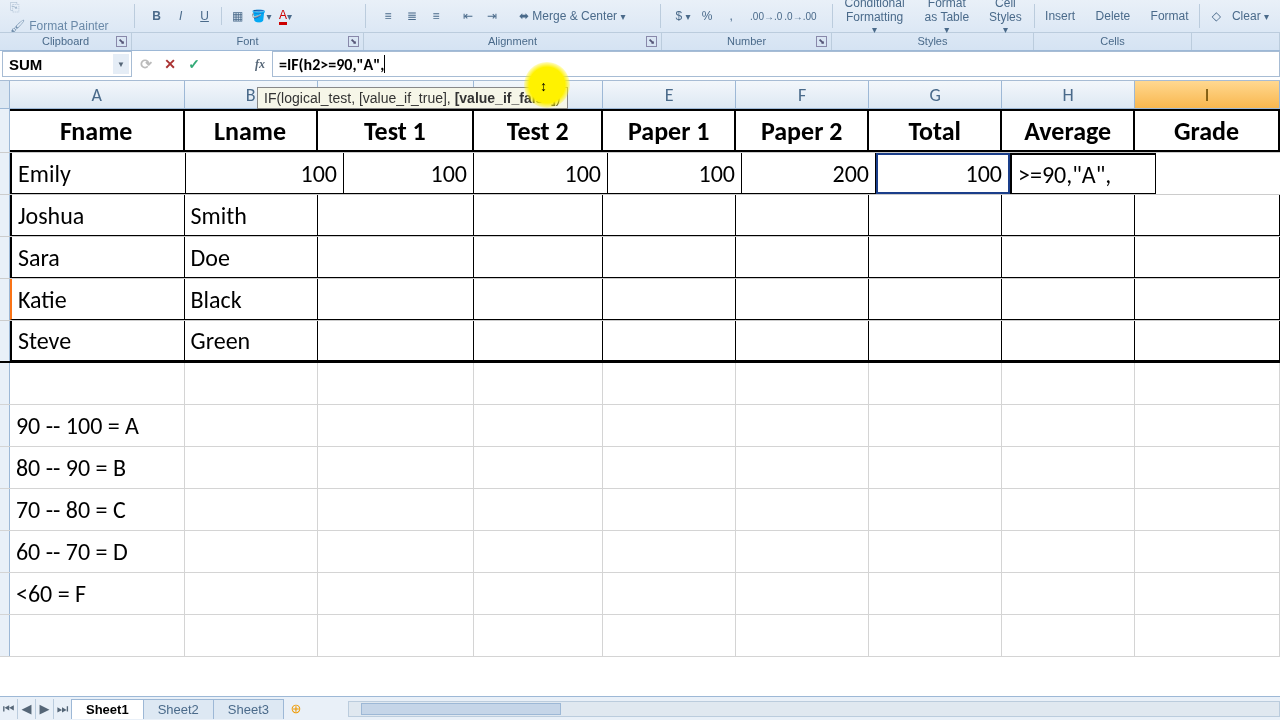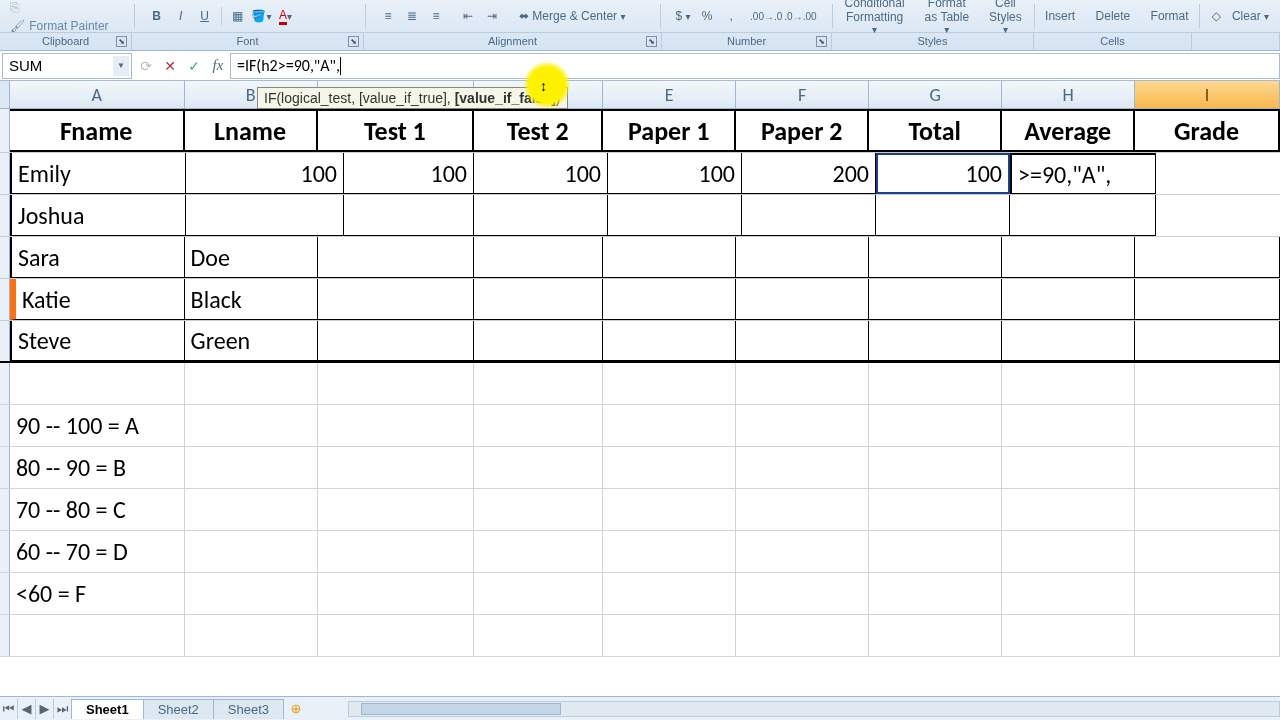--- a/index.html
+++ b/index.html
@@ -10,27 +10,27 @@
 .ribbon-row { display: flex; align-items: center; height: 32px; padding: 0 4px; }
 .ribbon-groups { display: flex; border-top: 1px solid #bcd; }
 .ribbon-group { border-right: 1px solid #bcd; text-align: center; font-size: 11px; color: #4a6a8a; padding: 2px 0 3px; position: relative; }
 .ribbon-group .expand { position: absolute; right: 4px; bottom: 3px; width: 11px; height: 11px; border: 1px solid #88a; font-size: 8px; line-height: 9px; color: #557; }
 .rb-btn { display: inline-flex; align-items: center; justify-content: center; height: 22px; min-width: 22px; margin: 1px; color: #4a6a8a; font-size: 12px; cursor: default; }
 .rb-btn.text { padding: 0 6px; }
 .rb-sep { width: 1px; height: 24px; background: #bcd; margin: 0 4px; }
 .format-painter { display: flex; align-items: center; gap: 4px; color: #6a89a8; padding: 2px 6px; font-size: 12px; }
 
 
-.formula-bar { display: flex; align-items: center; height: 30px; border-bottom: 1px solid #a7bcd4; background: #fff; }
+.formula-bar { display: flex; align-items: flex-start; height: 30px; border-bottom: 1px solid #a7bcd4; background: #fff; font-weight: bold; }
 .namebox { width: 130px; height: 26px; border: 1px solid #a7bcd4; margin: 0 2px; display: flex; align-items: center; padding: 0 6px; font-size: 15px; position: relative; }
 .namebox .dd { position: absolute; right: 2px; top: 2px; bottom: 2px; width: 16px; background: #e5edf6; display: flex; align-items: center; justify-content: center; font-size: 8px; color: #567; }
 .fb-btn { width: 24px; height: 26px; display: flex; align-items: center; justify-content: center; color: #567; font-size: 14px; }
 .fb-btn.cancel { color: #a33; }
 .fb-btn.enter { color: #3a7; }
-.fb-btn.fx { font-style: italic; font-family: Georgia, serif; font-size: 15px; }
+.fb-btn.fx { font-style: italic; font-family: Georgia, serif; font-size: 12px; margin-left: 42px; }
 .formula-input { flex: 1; height: 26px; border: 1px solid #a7bcd4; padding: 0 6px; font-size: 16px; font-family: Calibri, Arial, sans-serif; color: #000; display: flex; align-items: center; position: relative; }
 .formula-input .cursor { display: inline-block; width: 1px; height: 18px; background: #000; animation: blink 1s infinite; vertical-align: middle; }
 @keyframes blink { 50% { opacity: 0; } }
 
 
 .func-tooltip { position: absolute; left: 257px; top: 87px; background: #f6f6e8; border: 1px solid #888; padding: 2px 6px; font-size: 14px; font-family: Tahoma, sans-serif; color: #333; z-index: 50; white-space: nowrap; }
 .func-tooltip .bold { font-weight: bold; }
 
 
 .yellow-spot { position: absolute; left: 524px; top: 62px; width: 46px; height: 46px; background: radial-gradient(circle, #fff200 0%, #fff200 55%, rgba(255,242,0,0) 75%); border-radius: 50%; z-index: 60; pointer-events: none; }
@@ -236,20 +236,21 @@
       <div class="cell wF right">100</div>
       <div class="cell wG right" style="position:relative">200</div>
       <div class="cell wH right" style="position:relative;border:2px solid #1a3e8a">
           <span>100</span>
         </div>
       <div class="cell wI editing">&gt;=90,"A",</div>
     </div>
     <div class="row data-row">
       <div class="row-h"></div>
       <div class="cell wA" style="border-left:2px solid #000">Joshua</div>
+      <div class="cell wB">Smith</div>
       <div class="cell wC"></div>
       <div class="cell wD"></div>
       <div class="cell wE"></div>
       <div class="cell wF"></div>
       <div class="cell wG"></div>
       <div class="cell wH"></div>
       <div class="cell wI"></div>
     </div>
     <div class="row data-row">
       <div class="row-h"></div>
@@ -258,21 +259,21 @@
       <div class="cell wC"></div>
       <div class="cell wD"></div>
       <div class="cell wE"></div>
       <div class="cell wF"></div>
       <div class="cell wG"></div>
       <div class="cell wH"></div>
       <div class="cell wI"></div>
     </div>
     <div class="row data-row">
       <div class="row-h"></div>
-      <div class="cell wA" style="border-left:6px solid #f97316">Katie</div>
+      <div class="cell wA" style="border-left:2px solid #f97316">Katie</div>
       <div class="cell wB">Black</div>
       <div class="cell wC"></div>
       <div class="cell wD"></div>
       <div class="cell wE"></div>
       <div class="cell wF"></div>
       <div class="cell wG"></div>
       <div class="cell wH"></div>
       <div class="cell wI"></div>
     </div>
     <div class="row data-row" style="border-bottom:2px solid #000">

